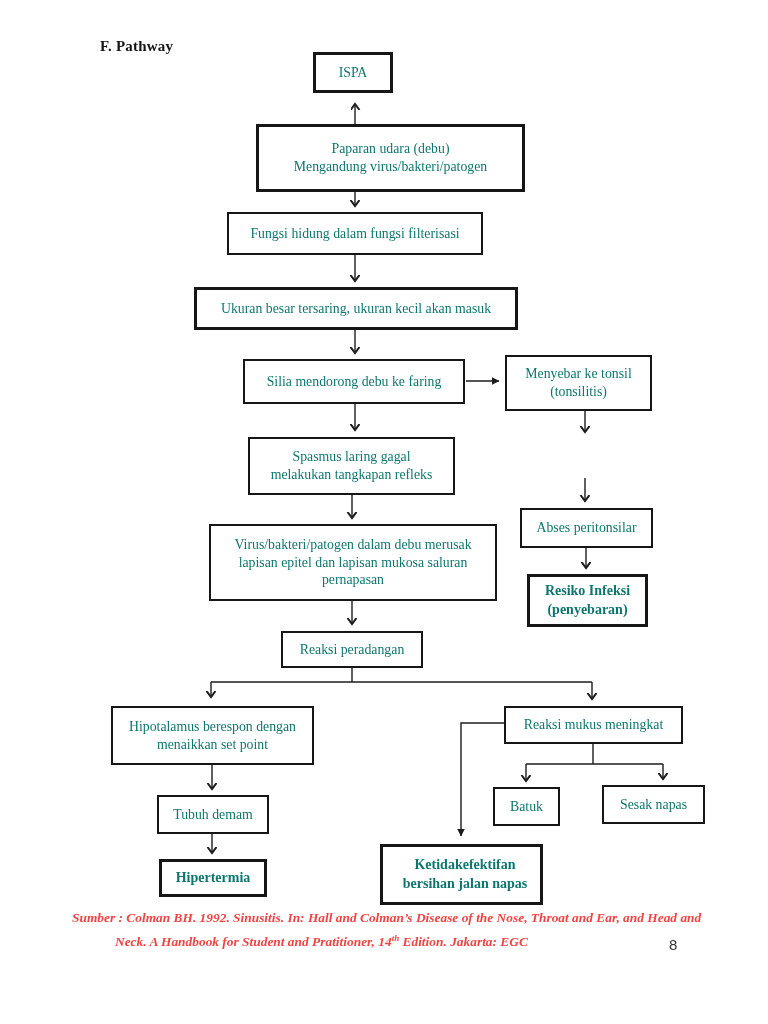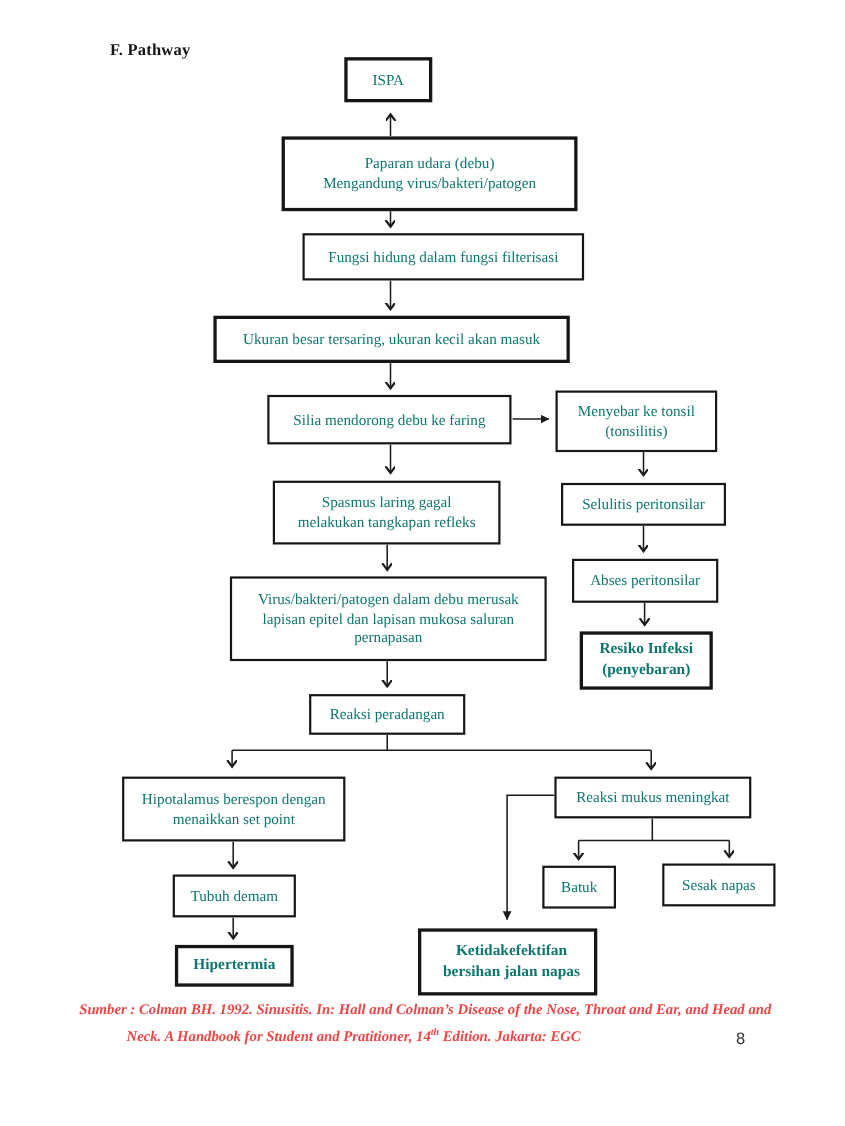--- a/index.html
+++ b/index.html
@@ -85,21 +85,21 @@
 
   <div class="node" style="left:313px;top:52px;width:80px;height:41px;border-width:3px;">
     <span>ISPA</span>
   </div>
 
   <div class="node" style="left:220px;top:124px;width:269px;height:68px;border-width:3px;margin-left:36px;">
     <span>Paparan udara (debu)
 Mengandung virus/bakteri/patogen</span>
   </div>
 
-  <div class="node" style="left:227px;top:212px;width:256px;height:43px;margin-left:48px;">
+  <div class="node" style="left:227px;top:212px;width:256px;height:43px;">
     <span>Fungsi hidung dalam fungsi filterisasi</span>
   </div>
 
   <div class="node" style="left:194px;top:287px;width:324px;height:43px;border-width:3px;">
     <span>Ukuran besar tersaring, ukuran kecil akan masuk</span>
   </div>
 
   <div class="node" style="left:243px;top:359px;width:222px;height:45px;">
     <span>Silia mendorong debu ke faring</span>
   </div>
@@ -107,23 +107,20 @@
   <div class="node" style="left:505px;top:355px;width:147px;height:56px;align-items:center;">
     <span>Menyebar ke tonsil
 (tonsilitis)</span>
   </div>
 
   <div class="node" style="left:248px;top:437px;width:207px;height:58px;">
     <span>Spasmus laring gagal
 melakukan tangkapan refleks</span>
   </div>
 
-  <div class="node" style="left:510px;top:439px;width:150px;height:39px;">
-    <span>Selulitis peritonsilar</span>
-  </div>
 
   <div class="node" style="left:209px;top:524px;width:288px;height:77px;">
     <span>Virus/bakteri/patogen dalam debu merusak
 lapisan epitel dan lapisan mukosa saluran
 pernapasan</span>
   </div>
 
   <div class="node" style="left:520px;top:508px;width:133px;height:40px;">
     <span>Abses peritonsilar</span>
   </div>

